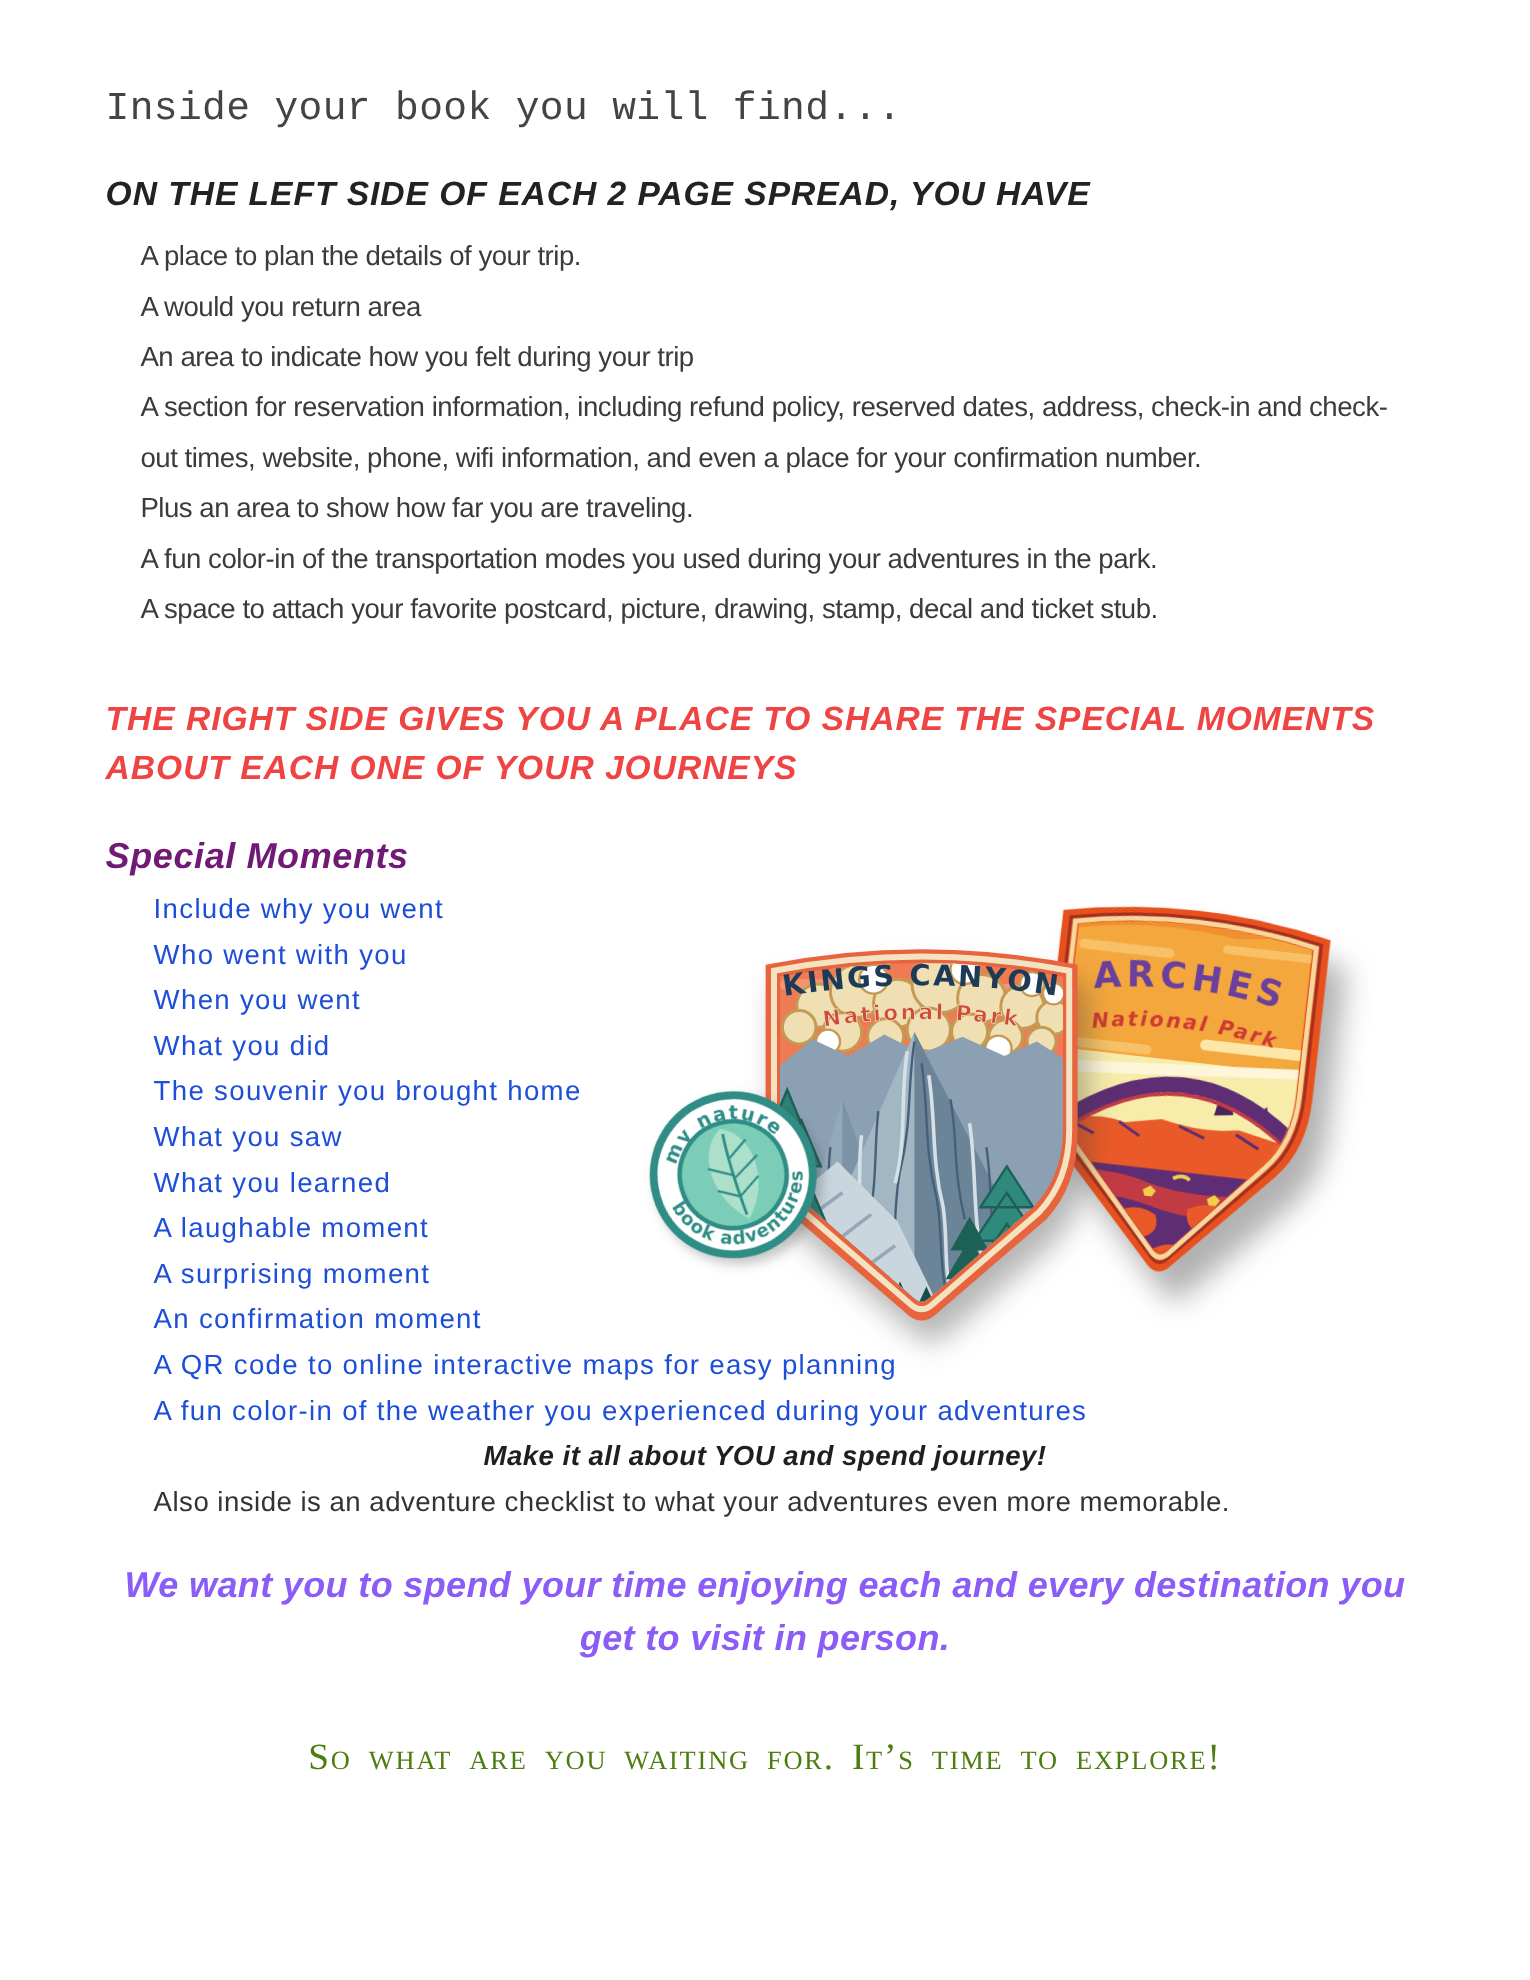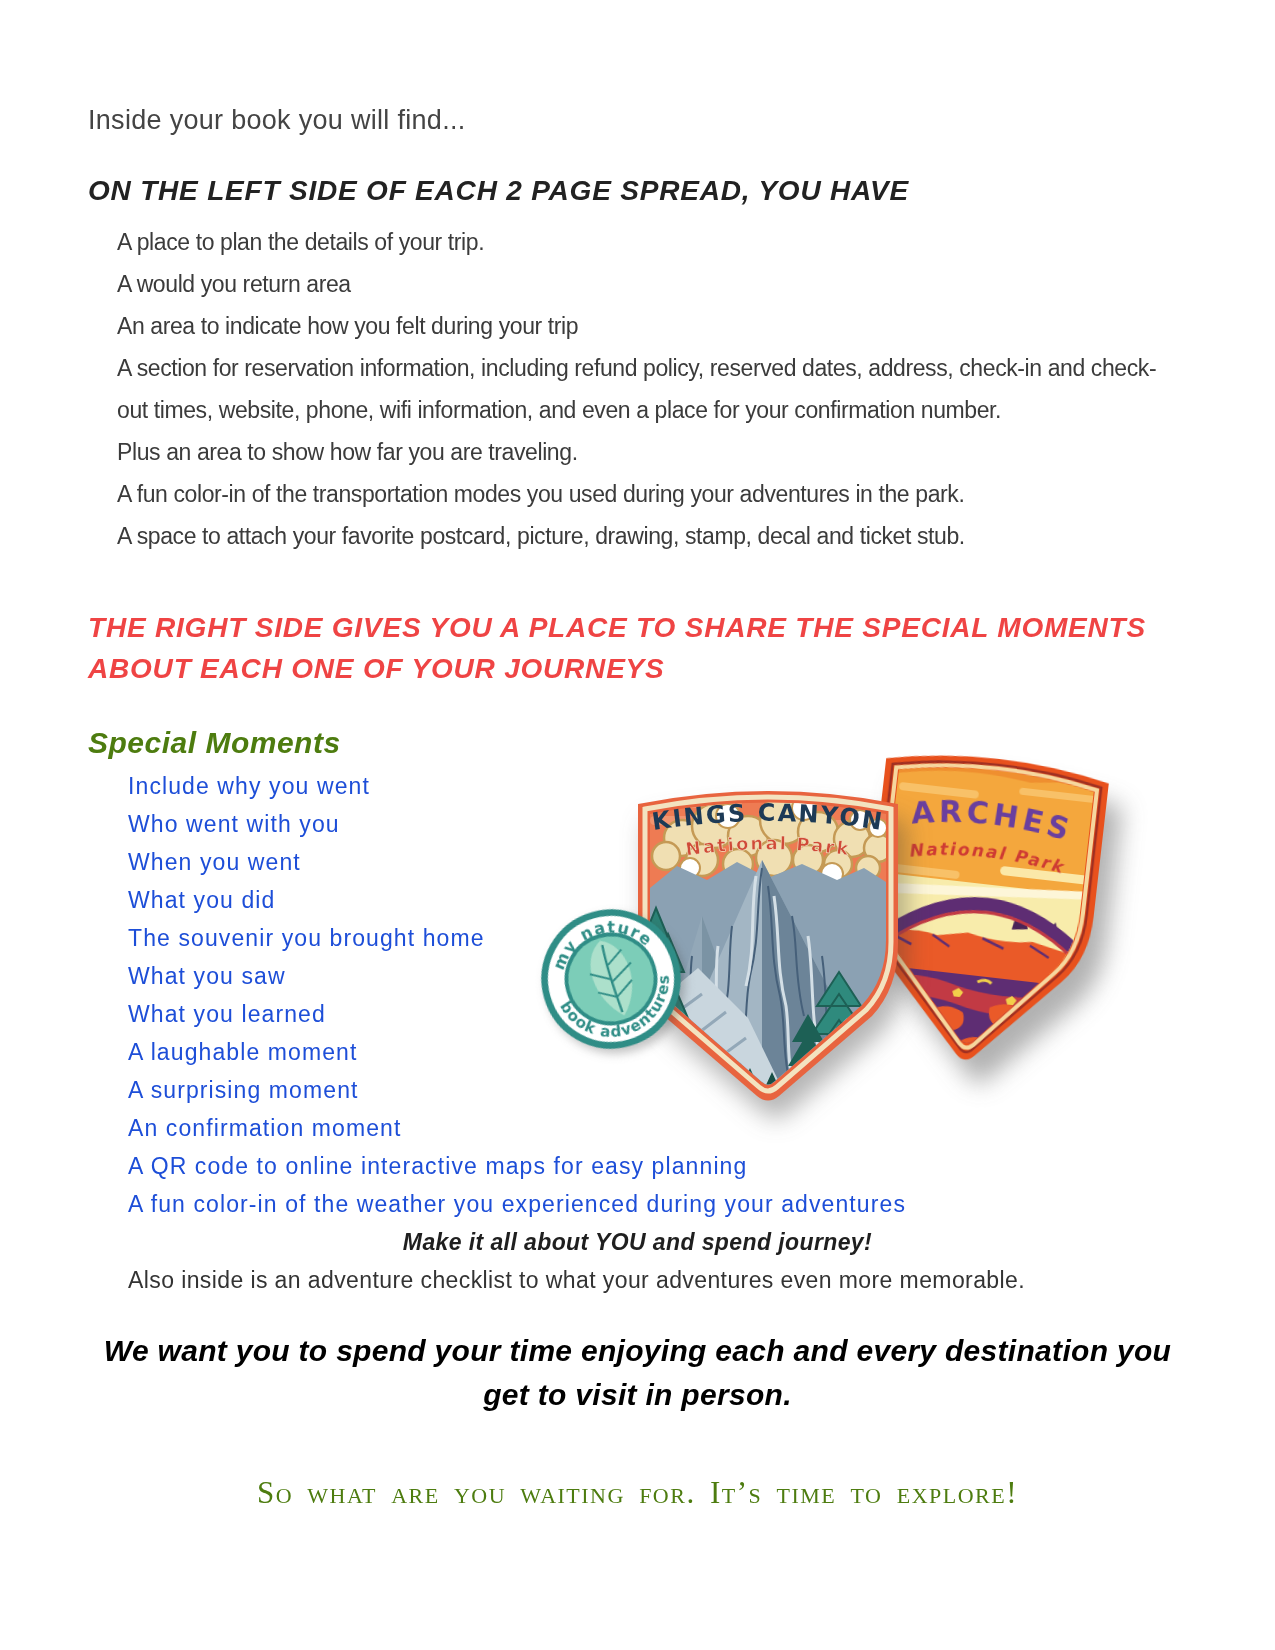--- a/index.html
+++ b/index.html
@@ -2,46 +2,46 @@
 <html><head>
 <meta charset="utf-8">
 <style>
   html,body{margin:0;padding:0;}
   body{
     width:1275px;height:1650px;background:#ffffff;position:relative;
     font-family:"Liberation Sans",sans-serif;color:#3a3a3a;overflow:hidden;
   }
   .page{position:relative;width:1275px;height:1650px;padding:0 88px;box-sizing:border-box;}
   .intro{
-    padding-top:103px;font-size:27px;color:#444;letter-spacing:.3px;line-height:34px;
+    padding-top:74px;font-size:33px;color:#444;letter-spacing:.3px;line-height:34px;font-family:Liberation Mono, monospace;
   }
   .h-left{
     margin-top:36px;font-size:28px;font-weight:bold;font-style:italic;color:#222;
     letter-spacing:.8px;line-height:36px;
   }
   .list1{margin-top:12px;padding-left:29px;max-width:1045px;}
   .list1 .li{font-size:23px;letter-spacing:-.4px;line-height:42px;color:#3b3b3b;}
   .h-right{
     margin-top:50px;font-size:28px;font-weight:bold;font-style:italic;color:#ef4444;
     letter-spacing:.8px;line-height:41px;max-width:1060px;
   }
   .sm-title{
-    margin-top:34px;font-size:30px;font-weight:bold;font-style:italic;color:#4d7c0f;
+    margin-top:34px;font-size:30px;font-weight:bold;font-style:italic;color:#701a75;
     letter-spacing:.5px;line-height:40px;
   }
   .list2{margin-top:4px;padding-left:40px;}
   .list2 .li{font-size:23px;letter-spacing:1.1px;line-height:38px;color:#1d4ed8;}
   .callout{
     text-align:center;font-size:23px;font-weight:bold;font-style:italic;color:#1f1f1f;
     line-height:38px;letter-spacing:.4px;
   }
   .note{padding-left:40px;font-size:23px;letter-spacing:.4px;line-height:38px;color:#333;}
   .closing{
     margin:30px auto 0;max-width:1085px;text-align:center;font-size:30px;font-weight:bold;
-    font-style:italic;color:#000000;line-height:44px;letter-spacing:.3px;
+    font-style:italic;color:#8b5cf6;line-height:44px;letter-spacing:.3px;
   }
   .cta{
     margin-top:58px;text-align:center;font-family:"Liberation Serif",serif;
     font-variant:small-caps;font-size:31px;color:#4d7c0f;letter-spacing:1.5px;word-spacing:5px;
   }
   .badges{position:absolute;left:0;top:0;width:1275px;height:1650px;pointer-events:none;}
   .badge{position:absolute;}
   #arches-svg{left:866px;top:744px;width:232px;height:326px;transform:rotate(6.5deg);z-index:1;
     filter:drop-shadow(16px 22px 12px rgba(60,60,60,.40));}
   #kc-svg{left:632px;top:776px;width:272px;height:332px;z-index:2;

